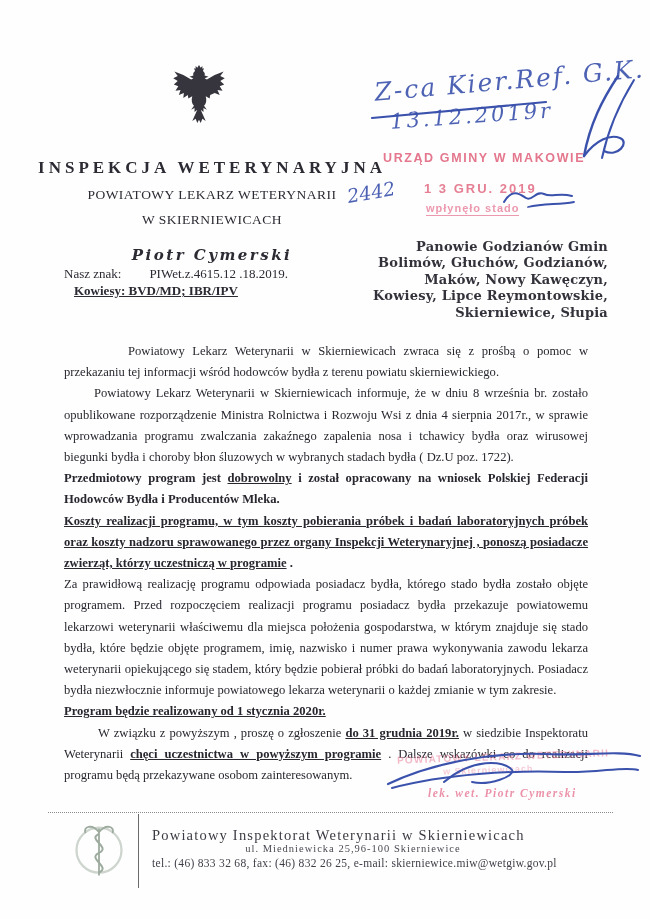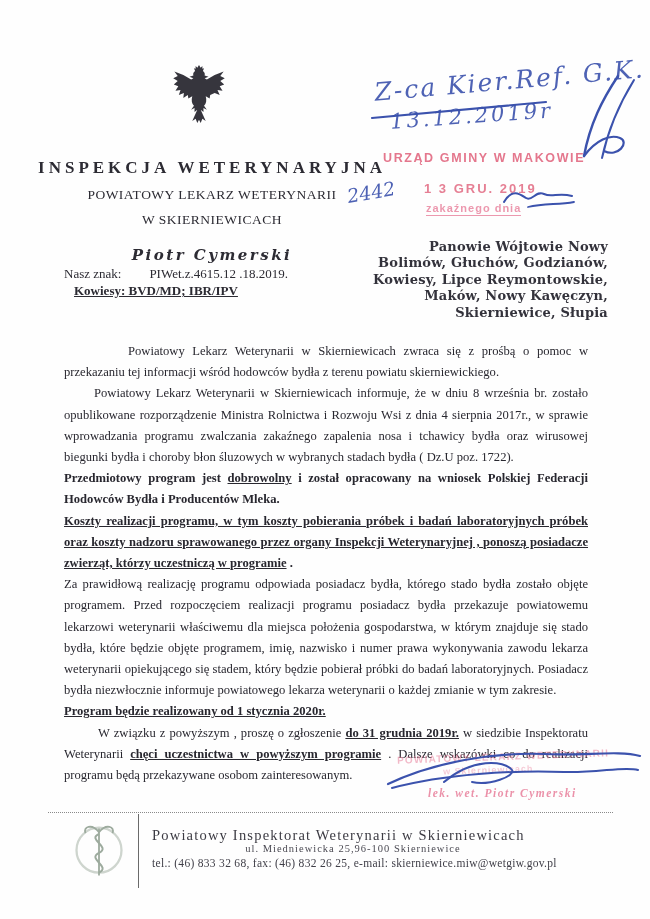--- a/index.html
+++ b/index.html
@@ -85,21 +85,21 @@
   </svg>
   <div class="hand hand-date">13.12.2019r</div>
   <svg class="stroke-svg hand-flourish" viewBox="0 0 90 95">
     <path d="M62 4 C46 28 34 52 28 84" stroke-width="2.4"></path>
     <path d="M28 84 C40 68 54 62 64 66 C74 70 62 86 48 79" stroke-width="2.2"></path>
     <path d="M78 8 C62 34 52 58 46 86" stroke-width="2"></path>
   </svg>
 
   <div class="stamp stamp-office">URZĄD GMINY W MAKOWIE</div>
   <div class="stamp stamp-date">1 3 GRU. 2019</div>
-  <div class="stamp stamp-received">zakaźnego dnia</div>
+  <div class="stamp stamp-received">wpłynęło stado</div>
   <div class="hand hand-number">2442</div>
   <svg class="stroke-svg hand-squiggle" viewBox="0 0 80 32">
     <path d="M4 20 C12 6 20 12 26 16 C32 20 36 8 44 12 C52 16 58 10 72 14" stroke-width="2"></path>
     <path d="M28 25 C44 21 58 23 74 20" stroke-width="1.8"></path>
   </svg>
 
   <svg class="eagle" viewBox="0 0 100 112">
     <path d="M50 4 L47 9 L44 6 L44 11 L41 10 L43 15
              C40 17 39 20 40 23 L33 25 L40 28 L36 30
              L22 22 L6 16 L12 24 L4 28 L12 33 L5 39 L13 42 L8 50 L17 49 L14 58 L23 54 L22 63 L30 58 L31 64
@@ -118,24 +118,24 @@
     <div class="org-sub">W SKIERNIEWICACH</div>
     <div class="org-person">Piotr Cymerski</div>
   </div>
 
   <div class="ref-line">
     <span>Nasz znak:</span><span class="ref-value">PIWet.z.4615.12 .18.2019.</span>
   </div>
   <div class="subject-line">Kowiesy: BVD/MD; IBR/IPV</div>
 
   <div class="recipient">
-    <div>Panowie Wójtowie Nowy</div>
+    <div>Panowie Godzianów Gmin</div>
     <div>Bolimów, Głuchów, Godzianów,</div>
+    <div>Maków, Nowy Kawęczyn,</div>
     <div>Kowiesy, Lipce Reymontowskie,</div>
-    <div>Maków, Nowy Kawęczyn,</div>
     <div>Skierniewice, Słupia</div>
   </div>
 
   <div class="letter-body">
     <p class="p1">Powiatowy Lekarz Weterynarii w Skierniewicach zwraca się z prośbą o pomoc w przekazaniu tej informacji wśród hodowców bydła z terenu powiatu skierniewickiego.</p>
     <p class="p2">Powiatowy Lekarz Weterynarii w Skierniewicach informuje, że w dniu 8 września br. zostało opublikowane rozporządzenie Ministra Rolnictwa i Rozwoju Wsi z dnia 4 sierpnia 2017r., w sprawie wprowadzania programu zwalczania zakaźnego zapalenia nosa i tchawicy bydła oraz wirusowej biegunki bydła i choroby błon śluzowych w wybranych stadach bydła ( Dz.U poz. 1722).</p>
     <p class="p3"><span class="b">Przedmiotowy program jest </span><span class="b u">dobrowolny</span><span class="b"> i został opracowany na wniosek Polskiej Federacji Hodowców Bydła i Producentów Mleka.</span></p>
     <p class="p4"><span class="b u">Koszty realizacji programu, w tym koszty pobierania próbek i badań laboratoryjnych próbek oraz koszty nadzoru sprawowanego przez organy Inspekcji Weterynaryjnej , ponoszą posiadacze zwierząt, którzy uczestniczą w programie</span><span class="b"> .</span></p>
     <p class="p5">Za prawidłową realizację programu odpowiada posiadacz bydła, którego stado bydła zostało objęte programem. Przed rozpoczęciem realizacji programu posiadacz bydła przekazuje powiatowemu lekarzowi weterynarii właściwemu dla miejsca położenia gospodarstwa, w którym znajduje się stado bydła, które będzie objęte programem, imię, nazwisko i numer prawa wykonywania zawodu lekarza weterynarii opiekującego się stadem, który będzie pobierał próbki do badań laboratoryjnych. Posiadacz bydła niezwłocznie informuje powiatowego lekarza weterynarii o każdej zmianie w tym zakresie.</p>
     <p class="p6"><span class="b u">Program będzie realizowany od 1 stycznia 2020r.</span></p>

